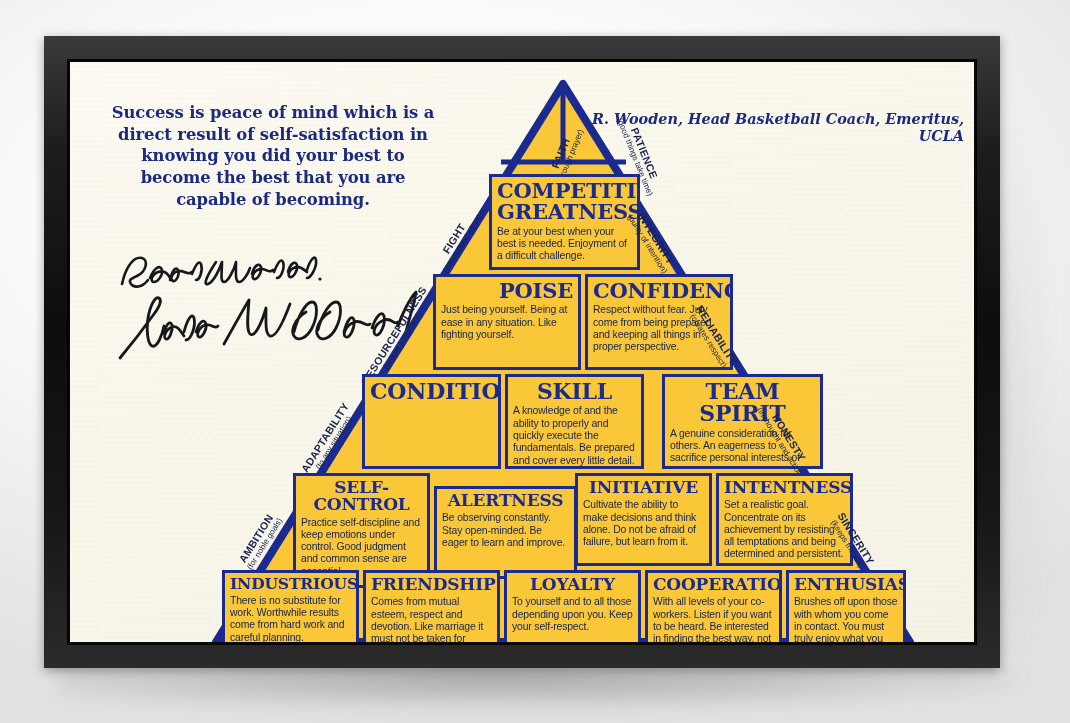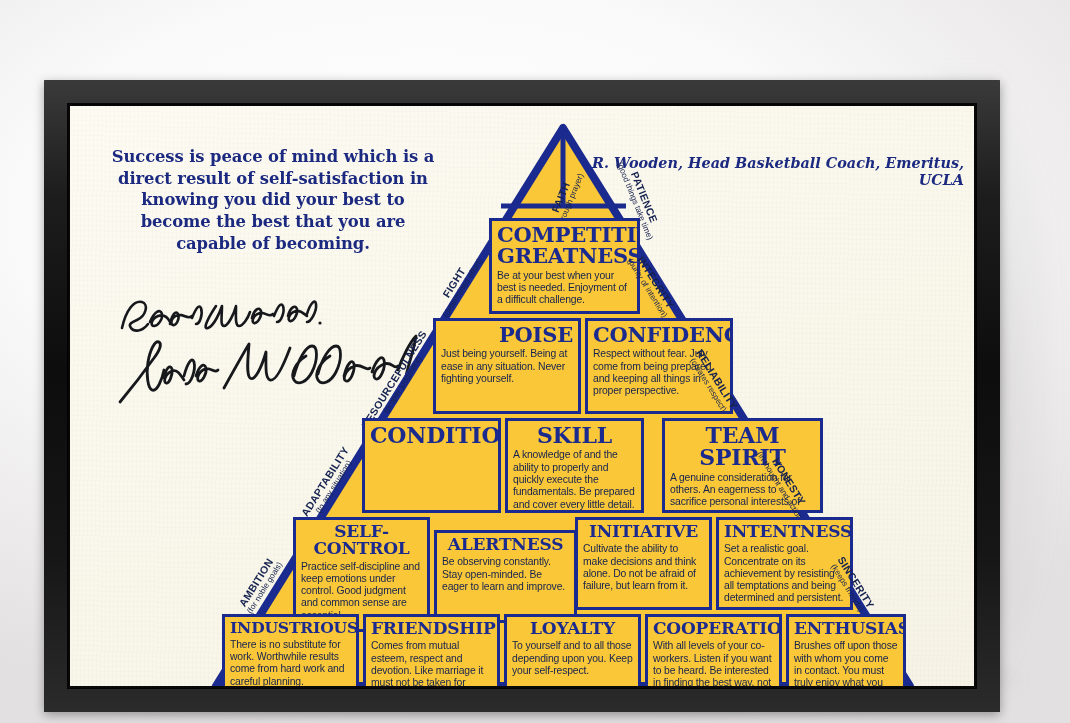--- a/index.html
+++ b/index.html
@@ -21,21 +21,20 @@
   .frame-shadow2{
     position:absolute;left:940px;top:70px;width:110px;height:620px;
     background:radial-gradient(ellipse at 10% 50%, rgba(110,110,112,.30) 0%, rgba(150,150,152,.10) 50%, rgba(170,170,172,0) 80%);
     filter:blur(9px);
   }
   
   .frame{
     position:absolute;left:44px;top:36px;width:956px;height:632px;
     background:#141414;
     box-shadow:0 3px 10px rgba(0,0,0,.35);
-    margin-top:44px;
   }
   .frame-bevel{
     position:absolute;inset:0;
     background:
       linear-gradient(180deg,#3a3a3a 0%,#1d1d1d 18%,#0d0d0d 46%,#161616 75%,#2b2b2b 100%);
   }
   .frame-bevel:before{ 
     content:"";position:absolute;inset:0;
     background:
       linear-gradient(135deg, rgba(255,255,255,.10) 0 1px, transparent 1px) left top/34px 34px no-repeat,
@@ -186,21 +185,21 @@
           <span class="wt">FIGHT</span>
           <span class="ws">(determined effort)</span>
         </div>
         <div class="wedge right" style="left:507px;top:168px;">
           <span class="wt">INTEGRITY</span>
           <span class="ws">(purity of intention)</span>
         </div>
 
         <div class="blk r2" style="left:363px;top:212px;width:148px;height:96px;">
           <div class="t">POISE</div>
-          <div class="d">Just being yourself. Being at ease in any situation. Never fighting yourself.</div>
+          <div class="d">Just being yourself. Being at ease in any situation. Like fighting yourself.</div>
         </div>
         <div class="blk r2" style="left:515px;top:212px;width:148px;height:96px;">
           <div class="t">CONFIDENCE</div>
           <div class="d">Respect without fear. July come from being prepared and keeping all things in proper perspective.</div>
         </div>
         <div class="wedge left" style="left:253px;top:265px;">
           <span class="wt">RESOURCEFULNESS</span>
           <span class="ws">(proper judgment)</span>
         </div>
         <div class="wedge right" style="left:568px;top:265px;">

